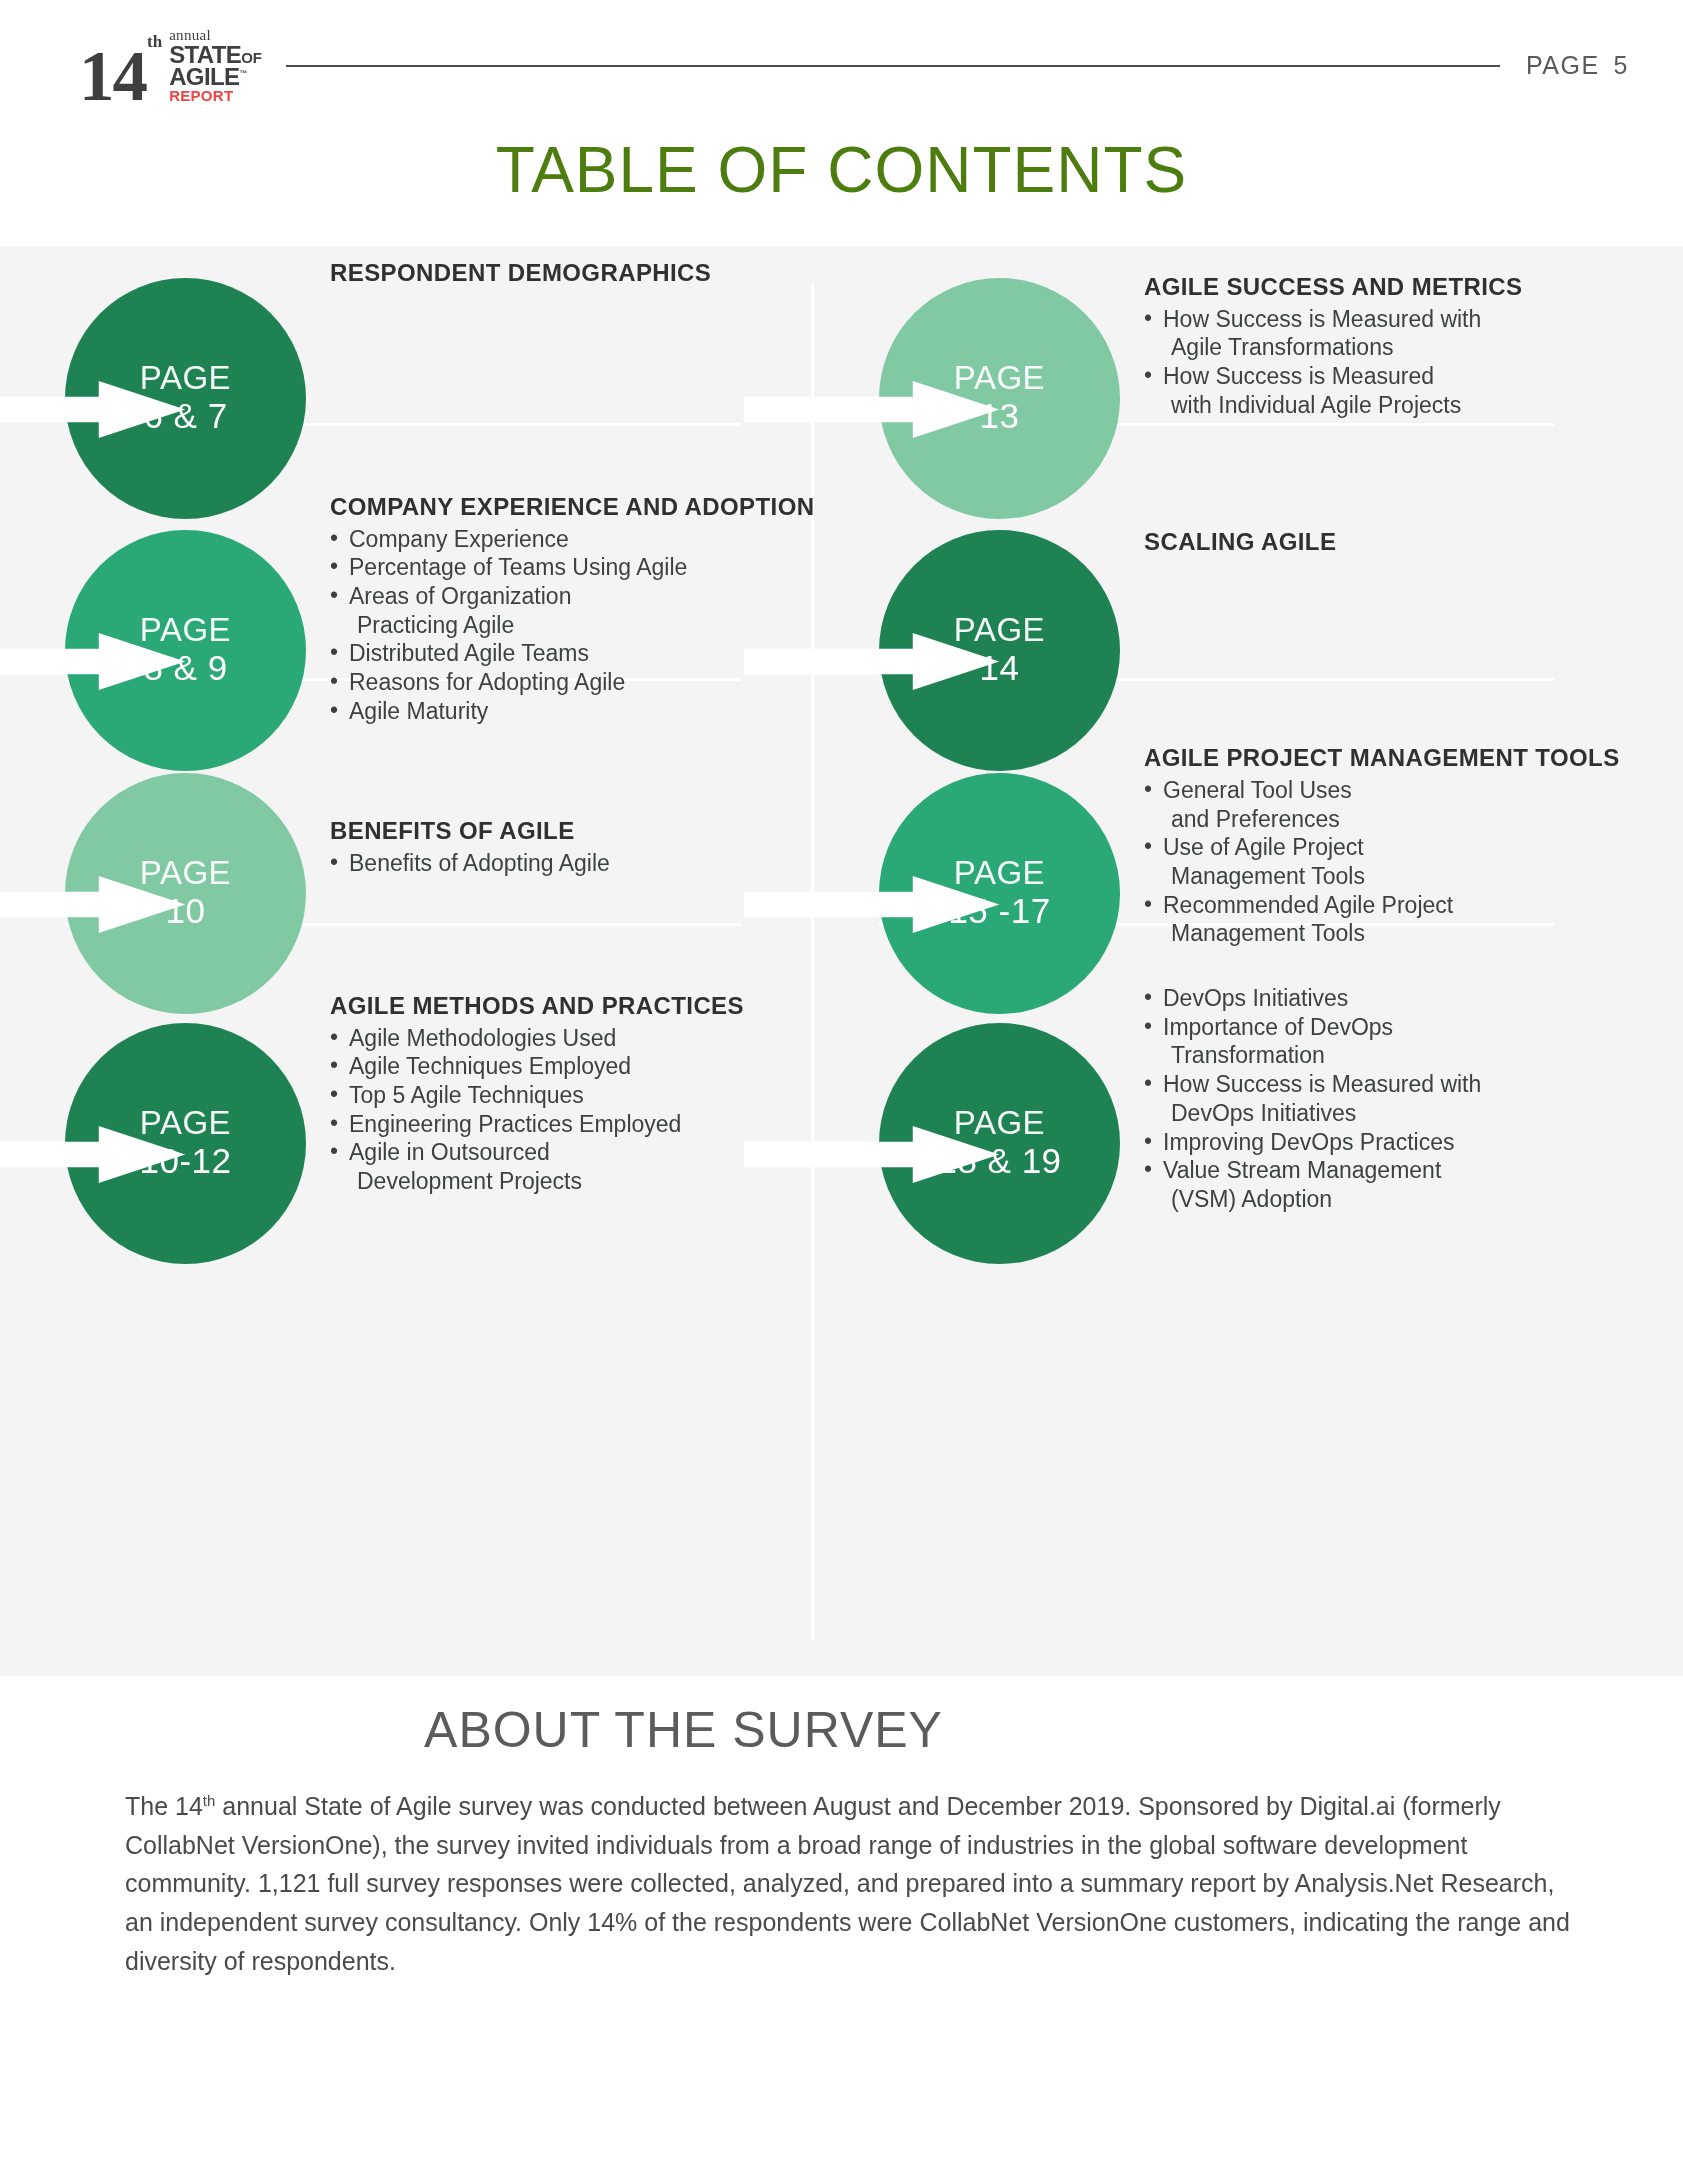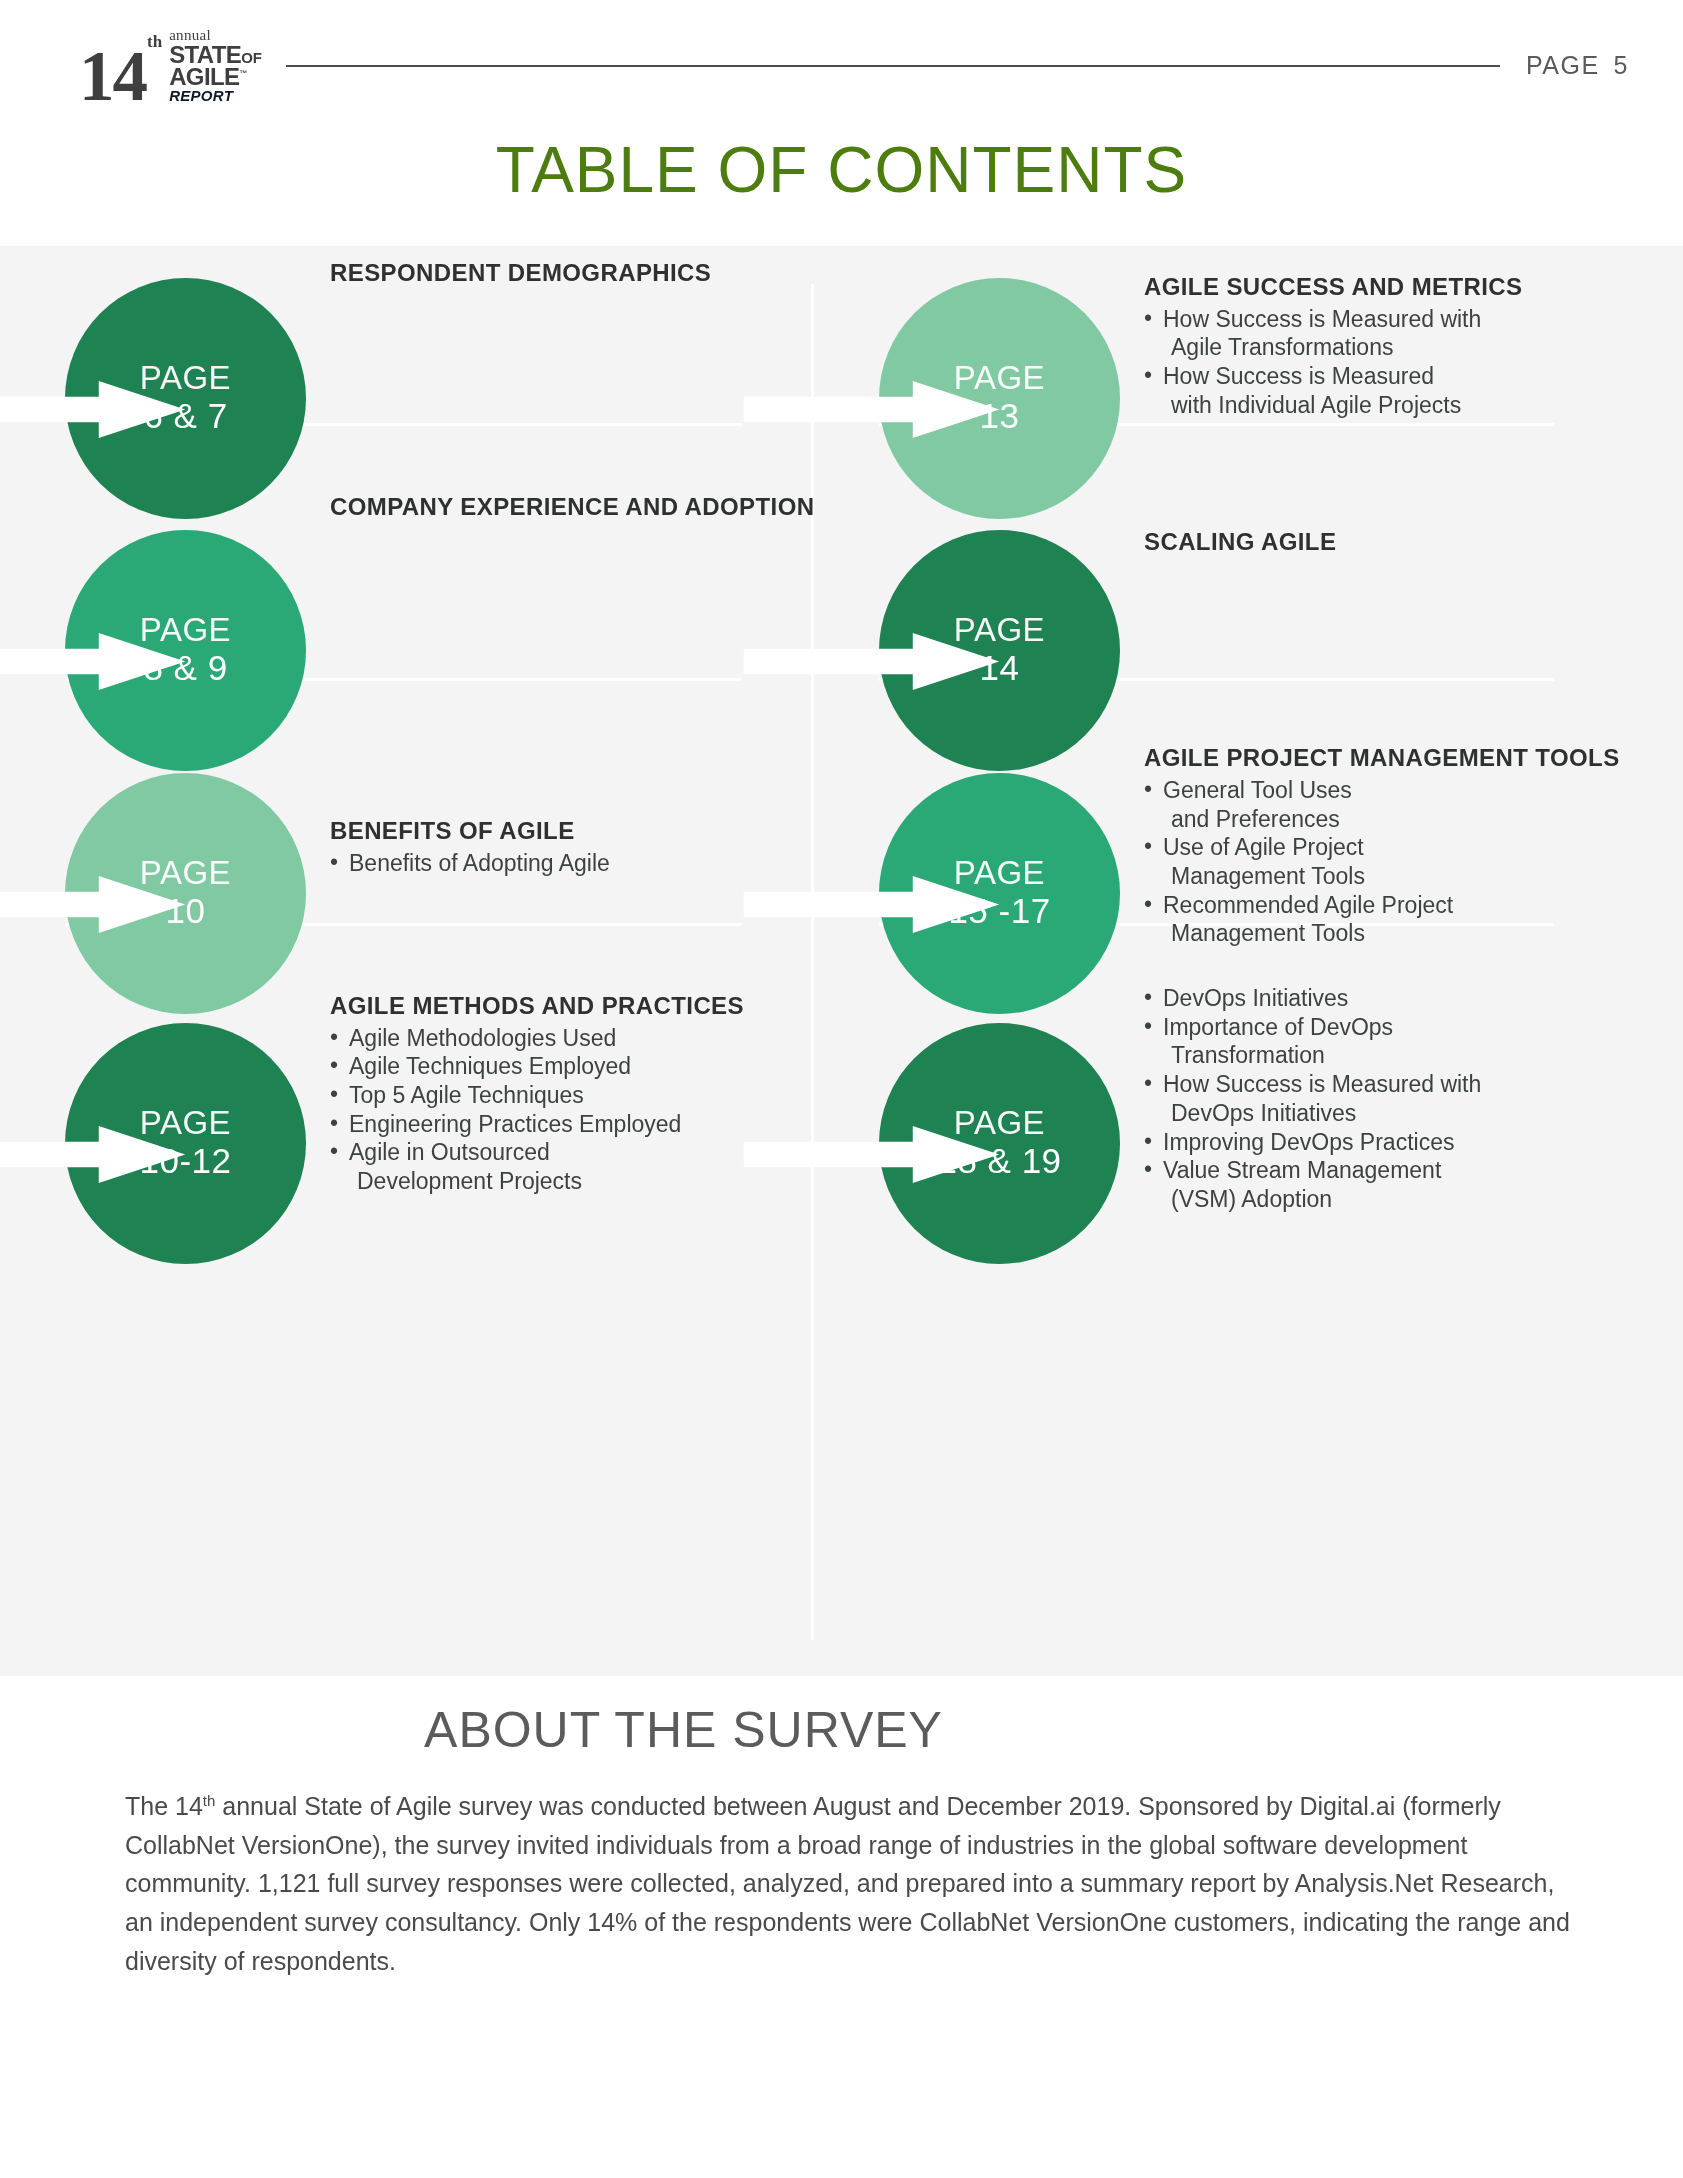--- a/index.html
+++ b/index.html
@@ -72,23 +72,22 @@
     letter-spacing: -0.6px;
     white-space: nowrap;
   }
   .logo-line .sm { font-size: 15px; letter-spacing: -0.2px; }
   .logo-line .tm { font-size: 8px; vertical-align: super; }
   .logo-report {
     font-family: "Liberation Sans", sans-serif;
     font-weight: bold;
     font-size: 15px;
     line-height: 1.05;
-    color: #0f172a;
+    color: #ef4444;
     letter-spacing: 0.3px;
-    font-style: italic;
   }
 
   .header-rule {
     flex: 1 1 auto;
     height: 2px;
     background: #4d4d4d;
     margin: 0 26px 0 24px;
     margin-top: 4px;
   }
 
@@ -330,20 +329,29 @@
             <path d="M0 16 L172 16 L172 0 L260 29 L172 58 L172 42 L0 42 Z" fill="#ffffff"></path>
           </svg>
         </div>
         <div class="bubble" style="background: rgb(42, 168, 118);">
           <div class="bubble-page">PAGE</div>
           <div class="bubble-num">8 &amp; 9</div>
         </div>
       </div>
       <div class="entry-text" style="margin-left: 24px;">
         <div class="entry-head">COMPANY EXPERIENCE AND ADOPTION</div>
+        <ul class="entry-list">
+          <li>Company Experience</li>
+          <li>Percentage of Teams Using Agile</li>
+          <li>Areas of Organization</li>
+          <li class="cont">Practicing Agile</li>
+          <li>Distributed Agile Teams</li>
+          <li>Reasons for Adopting Agile</li>
+          <li>Agile Maturity</li>
+        </ul>
       </div>
     </div>
   <div class="entry" id="e3" style="left:879px; top:242px; width:752px;">
       <div class="bubble-wrap" style="margin-top: 42px;">
         <div class="arrow" style="right: 120px;">
           <svg width="257" height="57" viewBox="0 0 260 58" xmlns="http://www.w3.org/2000/svg">
             <path d="M0 16 L172 16 L172 0 L260 29 L172 58 L172 42 L0 42 Z" fill="#ffffff"></path>
           </svg>
         </div>
         <div class="bubble" style="background: rgb(30, 130, 83);">

